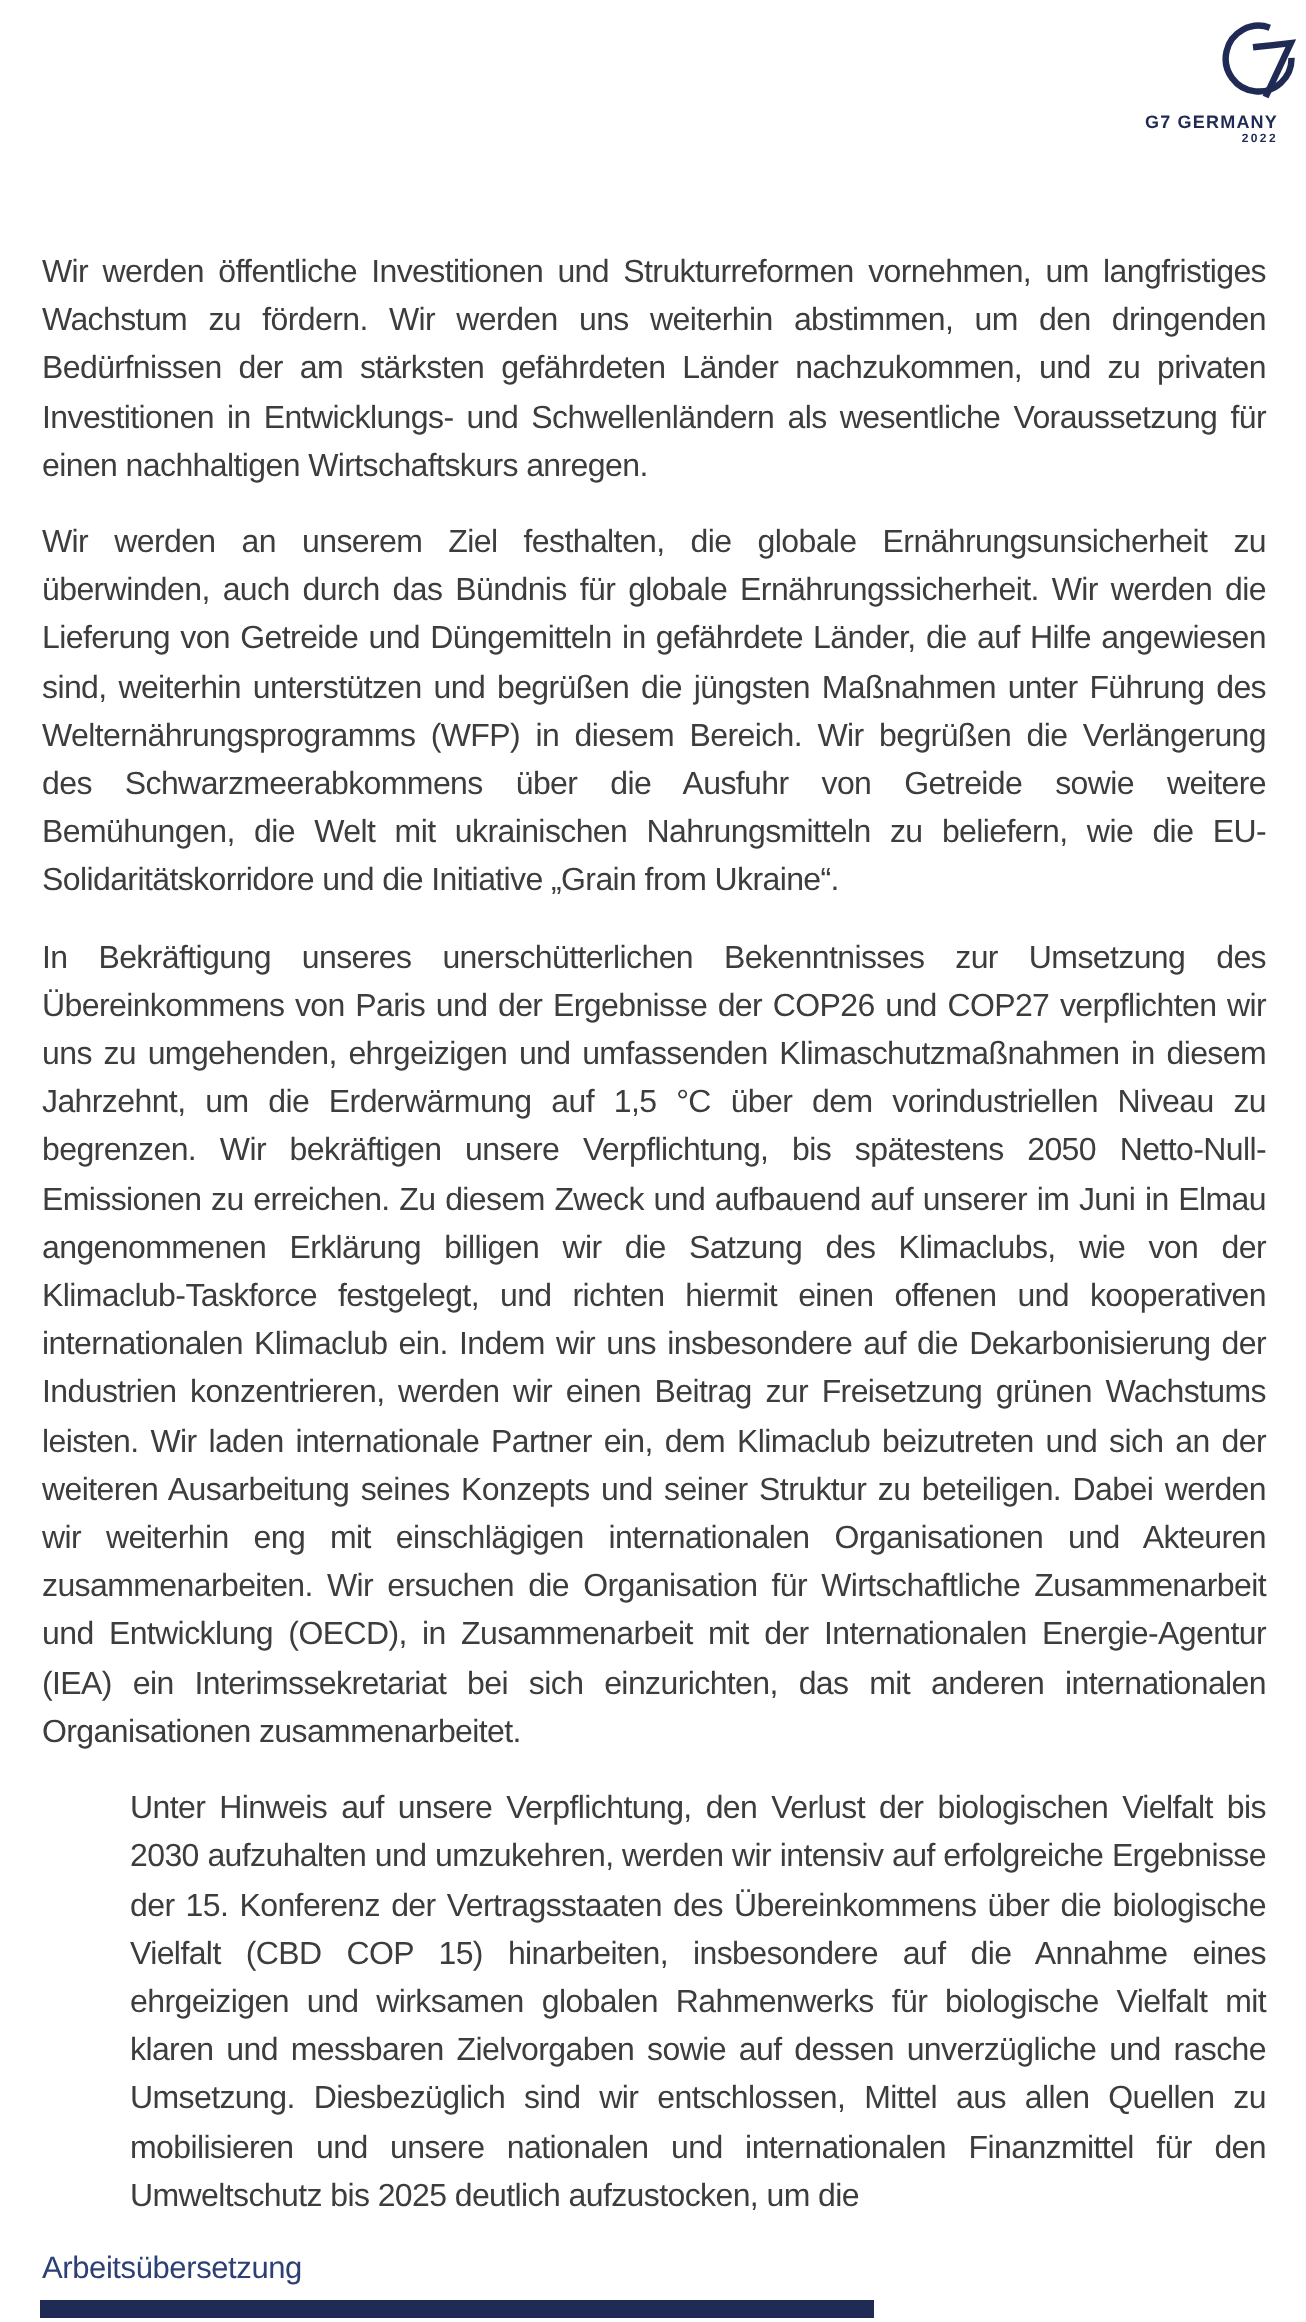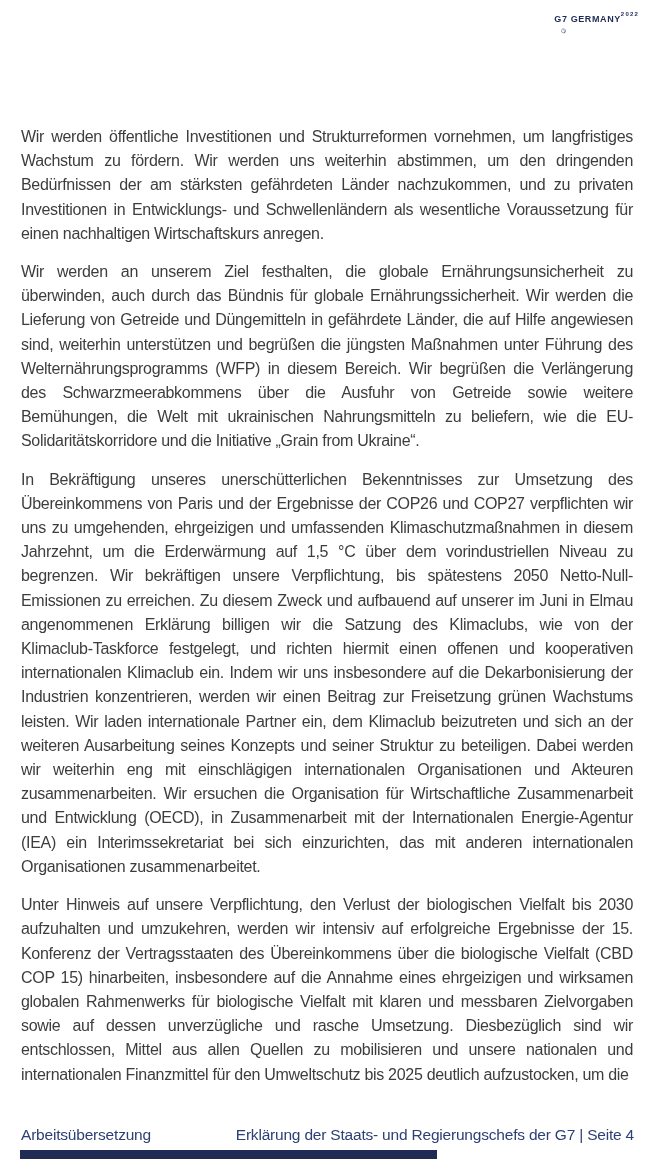--- a/index.html
+++ b/index.html
@@ -14,21 +14,21 @@
   .page{
     position:relative;
     width:653px;height:1161px;
     background:var(--page-bg);
     overflow:hidden;
   }
   
   .logo{
     position:absolute;top:10px;right:14px;
     width:78px;
-    display:flex;flex-direction:row;align-items:flex-start;
+    display:flex;flex-direction:column;align-items:flex-end;
     color:var(--navy);
   }
   .logo svg{display:block;width:42px;height:42px;margin-right:-12px;}
   .logo-line1{
     margin-top:4px;
     font-size:9px;font-weight:bold;letter-spacing:0.6px;
     white-space:nowrap;color:var(--navy);
   }
   .logo-line2{
     margin-top:1px;
@@ -38,21 +38,21 @@
   
   .content{
     position:absolute;top:125px;left:21px;width:612px;
     color:var(--body-text);
   }
   .content p{
     font-size:16px;line-height:24.2px;letter-spacing:-0.3px;
     text-align:justify;
     margin-bottom:14px;
   }
-  .content p:last-child{margin-bottom:0;}
+  .content p:last-child{margin-bottom:0;margin-left:44px;}
   
   .footer{
     position:absolute;left:21px;right:19px;top:1126px;
     display:flex;justify-content:space-between;align-items:flex-start;
     color:var(--footer-blue);
     font-size:15.5px;letter-spacing:-0.2px;
   }
   .footer-bar{
     position:absolute;left:20px;top:1150px;
     width:417px;height:9px;
@@ -75,18 +75,17 @@
 
   <main class="content">
     <p>Wir werden öffentliche Investitionen und Strukturreformen vornehmen, um langfristiges Wachstum zu fördern. Wir werden uns weiterhin abstimmen, um den dringenden Bedürfnissen der am stärksten gefährdeten Länder nachzukommen, und zu privaten Investitionen in Entwicklungs- und Schwellenländern als wesentliche Voraussetzung für einen nachhaltigen Wirtschaftskurs anregen.</p>
     <p>Wir werden an unserem Ziel festhalten, die globale Ernährungsunsicherheit zu überwinden, auch durch das Bündnis für globale Ernährungssicherheit. Wir werden die Lieferung von Getreide und Düngemitteln in gefährdete Länder, die auf Hilfe angewiesen sind, weiterhin unterstützen und begrüßen die jüngsten Maßnahmen unter Führung des Welternährungsprogramms (WFP) in diesem Bereich. Wir begrüßen die Verlängerung des Schwarzmeerabkommens über die Ausfuhr von Getreide sowie weitere Bemühungen, die Welt mit ukrainischen Nahrungsmitteln zu beliefern, wie die EU-Solidaritätskorridore und die Initiative „Grain from Ukraine“.</p>
     <p>In Bekräftigung unseres unerschütterlichen Bekenntnisses zur Umsetzung des Übereinkommens von Paris und der Ergebnisse der COP26 und COP27 verpflichten wir uns zu umgehenden, ehrgeizigen und umfassenden Klimaschutzmaßnahmen in diesem Jahrzehnt, um die Erderwärmung auf 1,5 °C über dem vorindustriellen Niveau zu begrenzen. Wir bekräftigen unsere Verpflichtung, bis spätestens 2050 Netto-Null-Emissionen zu erreichen. Zu diesem Zweck und aufbauend auf unserer im Juni in Elmau angenommenen Erklärung billigen wir die Satzung des Klimaclubs, wie von der Klimaclub-Taskforce festgelegt, und richten hiermit einen offenen und kooperativen internationalen Klimaclub ein. Indem wir uns insbesondere auf die Dekarbonisierung der Industrien konzentrieren, werden wir einen Beitrag zur Freisetzung grünen Wachstums leisten. Wir laden internationale Partner ein, dem Klimaclub beizutreten und sich an der weiteren Ausarbeitung seines Konzepts und seiner Struktur zu beteiligen. Dabei werden wir weiterhin eng mit einschlägigen internationalen Organisationen und Akteuren zusammenarbeiten. Wir ersuchen die Organisation für Wirtschaftliche Zusammenarbeit und Entwicklung (OECD), in Zusammenarbeit mit der Internationalen Energie-Agentur (IEA) ein Interimssekretariat bei sich einzurichten, das mit anderen internationalen Organisationen zusammenarbeitet.</p>
     <p>Unter Hinweis auf unsere Verpflichtung, den Verlust der biologischen Vielfalt bis 2030 aufzuhalten und umzukehren, werden wir intensiv auf erfolgreiche Ergebnisse der 15. Konferenz der Vertragsstaaten des Übereinkommens über die biologische Vielfalt (CBD COP 15) hinarbeiten, insbesondere auf die Annahme eines ehrgeizigen und wirksamen globalen Rahmenwerks für biologische Vielfalt mit klaren und messbaren Zielvorgaben sowie auf dessen unverzügliche und rasche Umsetzung. Diesbezüglich sind wir entschlossen, Mittel aus allen Quellen zu mobilisieren und unsere nationalen und internationalen Finanzmittel für den Umweltschutz bis 2025 deutlich aufzustocken, um die</p>
   </main>
 
   <footer class="footer">
     <span>Arbeitsübersetzung</span>
-    <span>Erklärung der Staats- und Regierungschefs der G7 | Seite 4</span>
   </footer>
 
   <div class="footer-bar"></div>
 
 </div>
 
 </body></html>

